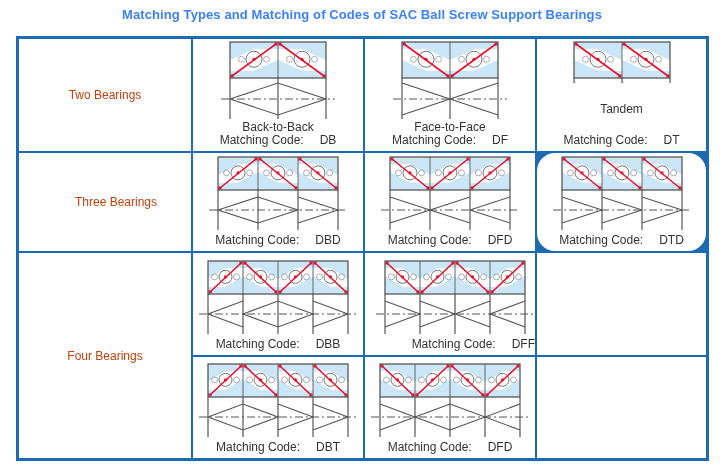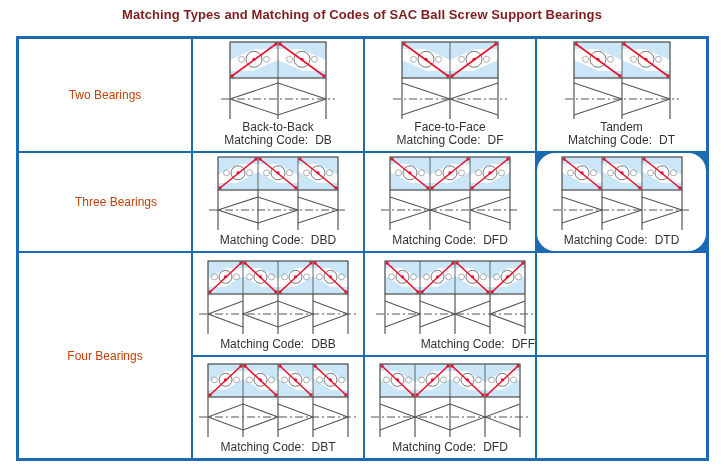--- a/index.html
+++ b/index.html
@@ -1,31 +1,31 @@
 <!DOCTYPE html>
 <html><head>
 <meta charset="utf-8">
 <style>
   html,body{margin:0;padding:0;background:#fff;}
   #stage{position:relative;width:724px;height:472px;background:#fff;overflow:hidden;
          font-family:"Liberation Sans",sans-serif;}
   #figure-title{position:absolute;top:7px;left:0;width:100%;text-align:center;
-         font-size:13px;font-weight:bold;color:#7f1d1d;letter-spacing:0.1px;}
+         font-size:13px;font-weight:bold;color:#3b82f6;letter-spacing:0.1px;}
   #grid{position:absolute;left:16px;top:36px;width:693px;height:425px;box-sizing:border-box;
         border:3px solid #1b6ab2;background:#1b6ab2;display:grid;
         grid-template-columns:172px 170px 170px 1fr;
         grid-template-rows:112px 98px 102px 1fr;gap:2px;}
   .cell{background:#fff;overflow:hidden;}
   .labelcell{display:flex;align-items:center;justify-content:center;
         font-size:12px;color:#c2410c;}
   .dcell{display:flex;flex-direction:column;align-items:center;justify-content:flex-end;
         padding:2px 0 4px;box-sizing:border-box;}
   .dcell svg{display:block;margin-bottom:2px;}
   .arr-name,.mc-line{font-size:12px;color:#333;line-height:13px;text-align:center;}
-  .mc-code{margin-left:7px;}
+  .mc-code{margin-left:16px;}
 </style>
 </head>
 <body>
 
 <div id="stage">
   <div id="figure-title">Matching Types and Matching of Codes of SAC Ball Screw Support Bearings</div>
   <div id="grid">
       <div class="cell labelcell" style="grid-area: 1 / 1;">
         <span>Two Bearings</span>
       </div>
@@ -95,21 +95,21 @@
           <line x1="10" y1="37" x2="10" y2="79" stroke="#555" stroke-width="1.2"></line>
           <line x1="58" y1="37" x2="58" y2="79" stroke="#555" stroke-width="1.2"></line>
           <line x1="106" y1="37" x2="106" y2="79" stroke="#555" stroke-width="1.2"></line>
           <line x1="1" y1="58" x2="115" y2="58" stroke="#555" stroke-width="1" stroke-dasharray="8 3 2 3"></line>
           <line stroke="#555" stroke-width="1.1" x1="10" y1="42" x2="106" y2="74"></line>
           <line stroke="#555" stroke-width="1.1" x1="10" y1="74" x2="106" y2="42"></line>
         </svg>
         <div class="arr-name">Face-to-Face</div>
         <div class="mc-line"><span>Matching Code:</span><span class="mc-code">DF</span></div>
       </div>
-      <div class="cell dcell" style="grid-area: 1 / 4;">
+      <div class="cell dcell" style="grid-area: 1 / 4; gap: 18px;">
         <svg width="116" height="81">
           <rect x="10" y="1" width="96" height="36" fill="#fff"></rect>
           <rect x="10" y="1" width="48" height="7" fill="#cbe7f7"></rect>
           <rect x="10" y="30" width="48" height="7" fill="#cbe7f7"></rect>
           <polygon points="58,8 33.04,8 58,19" fill="#cbe7f7"></polygon>
           <polygon points="10,30 34.96,30 10,19" fill="#cbe7f7"></polygon>
           <circle cx="21.5" cy="18.28" r="3" fill="none" stroke="#999" stroke-width="0.8"></circle>
           <circle cx="46.5" cy="18.28" r="3" fill="none" stroke="#999" stroke-width="0.8"></circle>
           <circle cx="34" cy="18.28" r="8" fill="#fff" stroke="#777" stroke-width="1"></circle>
           <circle cx="34" cy="18.28" r="1.6" fill="#e8112d"></circle>

